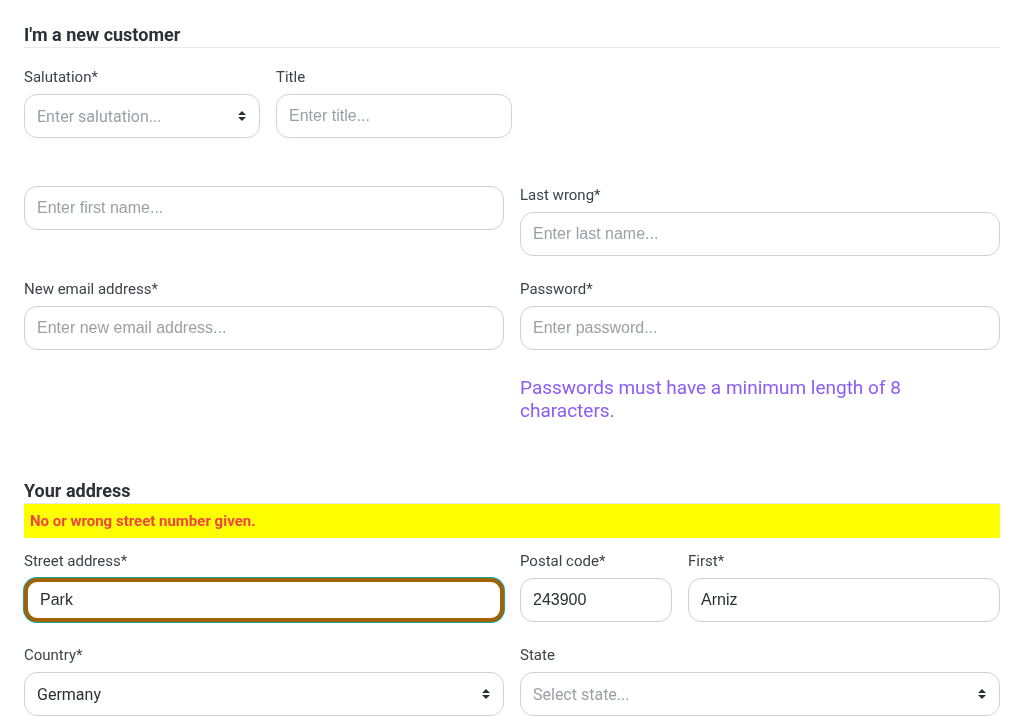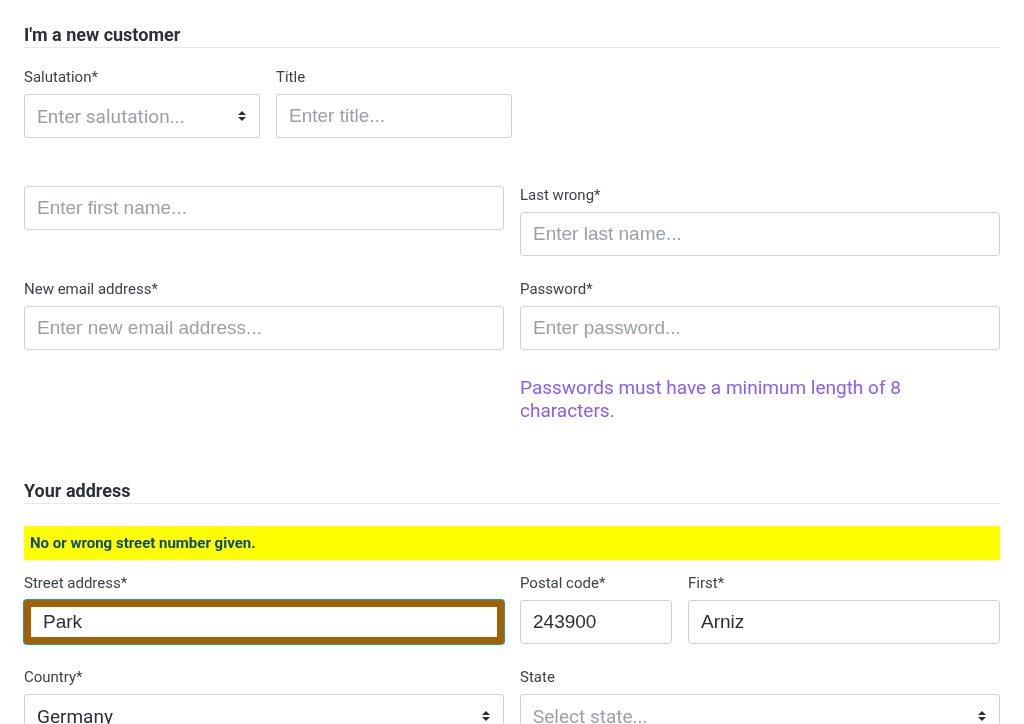--- a/index.html
+++ b/index.html
@@ -29,23 +29,23 @@
     }
     .form-group { display: flex; flex-direction: column; }
     .label {
       font-size: 15px;
       color: #3d434a;
       margin-bottom: 8px;
     }
     .input, .select {
       height: 44px;
       border: 1px solid #cfd3d7;
-      border-radius: 3px;
+      border-radius: 13px;
       padding: 0 12px;
-      font-size: 19px;
+      font-size: 16px;
       color: #2b3034;
       background: #fff;
       outline: none;
     }
     .input::placeholder { color: #9aa0a6; }
     .select {
       position: relative;
       display: flex;
       align-items: center;
       cursor: pointer;
@@ -61,33 +61,33 @@
       display: flex; flex-direction: column; justify-content: center; align-items: center;
     }
     .caret::before, .caret::after {
       content: "";
       width: 0; height: 0;
       border-left: 4px solid transparent;
       border-right: 4px solid transparent;
     }
     .caret::before { border-bottom: 4px solid #2b3034; margin-bottom: 2px; }
     .caret::after  { border-top: 4px solid #2b3034; }
-    .input.active { border: 7px solid #a16207; box-shadow: 0 0 0 1px #1aa3a3; }
+    .input.active { border: 4px solid #a16207; box-shadow: 0 0 0 1px #1aa3a3; }
     .hint {
       font-size: 19px;
       color: #8b5cf6;
       margin-top: 26px;
     }
     .alert {
       background: #ffff00;
-      color: #0c4a6e;
+      color: #ef4444;
       font-weight: 700;
       font-size: 15px;
       padding: 8px 6px;
-      margin-top: 22px;
+      margin-top: 0;
     }
     .w-salutation { width: 236px; }
     .w-title { width: 236px; }
     .w-half { width: calc(50% - 8px); }
     .w-street { width: calc(50% - 8px); }
     .w-postal { width: 152px; }
     .w-city { flex: 1; min-width: 200px; }
   </style>
 </head>
 <body>

